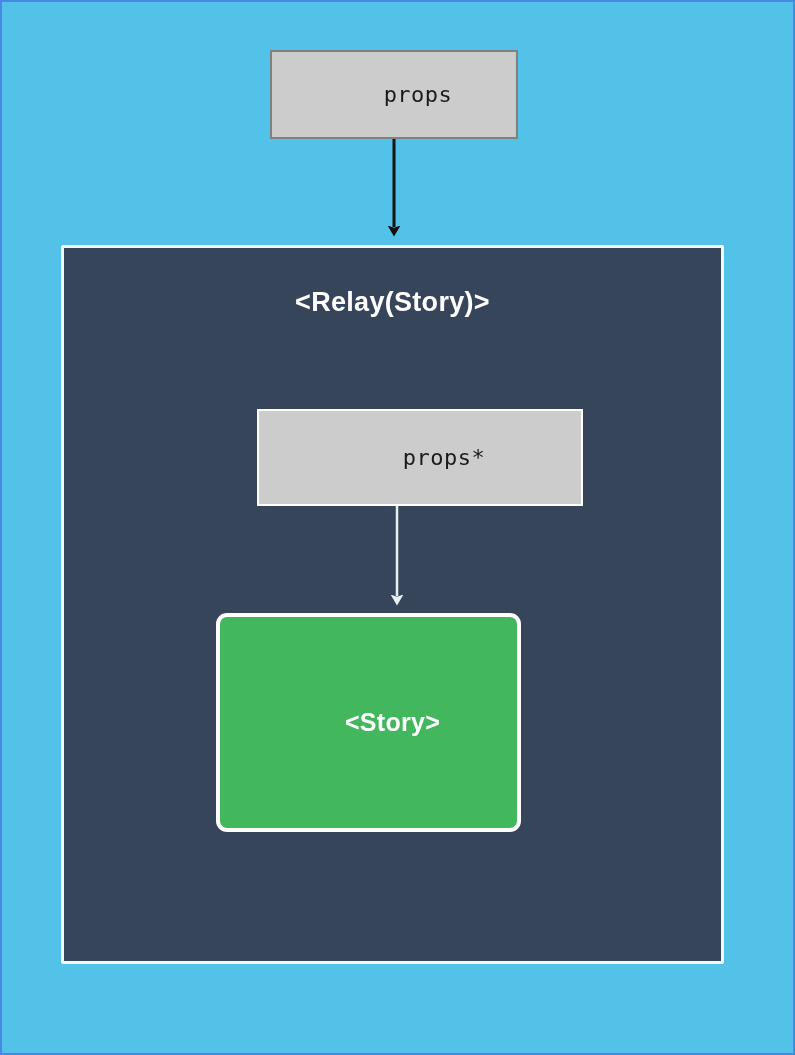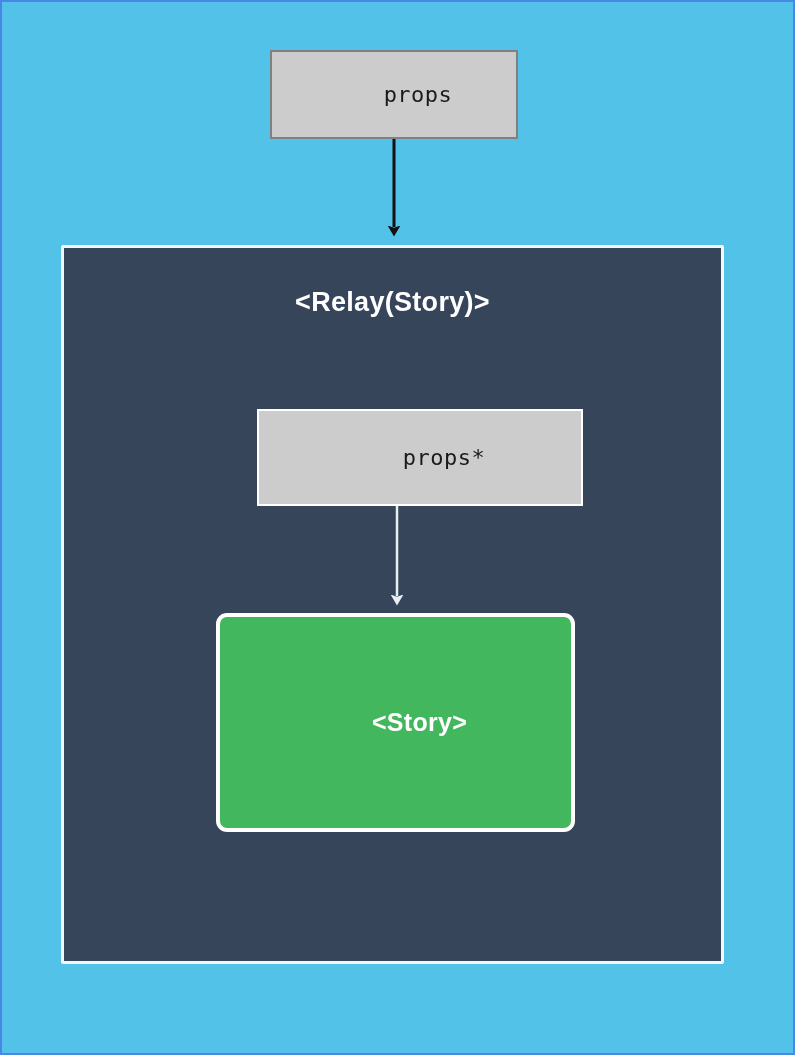--- a/index.html
+++ b/index.html
@@ -92,21 +92,21 @@
     width: 326px;
     height: 97px;
     background: #cccccc;
     border: 2px solid #ffffff;
   }
 
   
   .story-box {
     left: 152px;   
     top: 365px;    
-    width: 359px;
+    width: 305px;
     height: 219px;
     background: #43b75d;
     border: 4px solid #ffffff;
     border-radius: 11px;
   }
 
   .story-label {
     font-family: "Liberation Sans", sans-serif;
     font-weight: bold;
     font-size: 25px;

